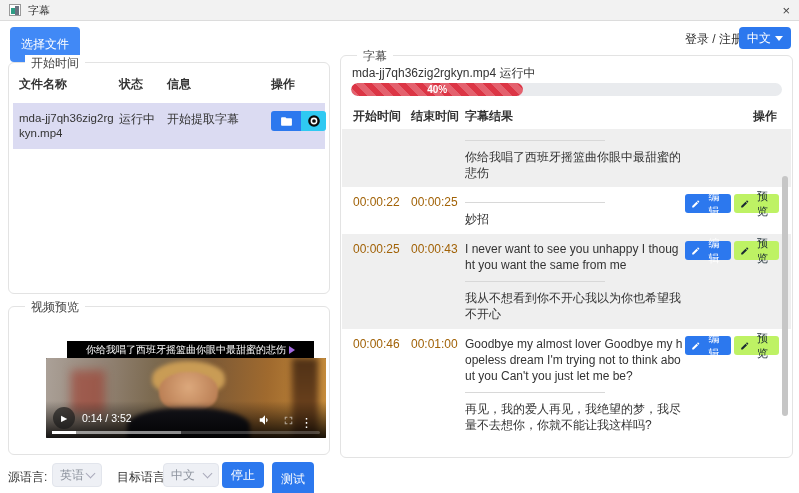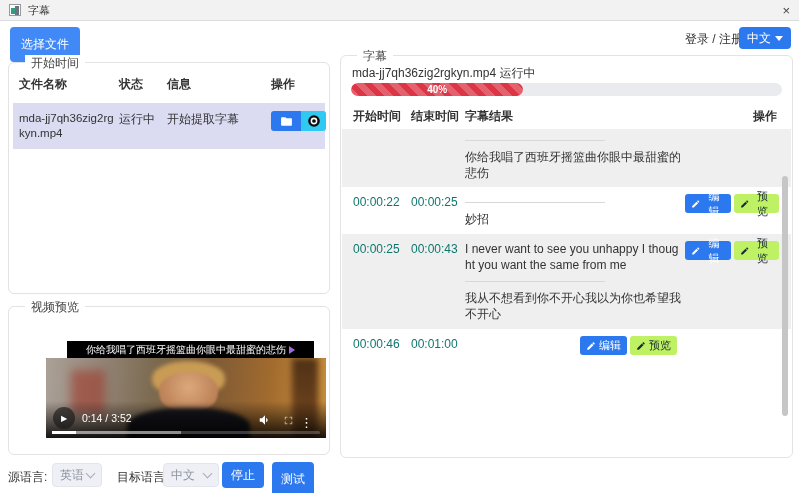--- a/index.html
+++ b/index.html
@@ -79,21 +79,21 @@
   .progress .fill { height:100%; background:#dc3545; border-radius:7px;
     background-image:repeating-linear-gradient(45deg,rgba(255,255,255,.22) 0 6px,transparent 6px 12px);
     display:flex; align-items:center; justify-content:center; color:#fff; font-size:10px; font-weight:bold; }
   .sub-header { position:absolute; left:1px; right:1px; top:45px; padding:7px 14px 7px 11px;
     display:grid; grid-template-columns:56px 52px 1fr 72px; column-gap:2px;
     font-weight:bold; font-size:12px; border-bottom:1px solid #e8e8e8; }
   .sub-header .h-ops { text-align:right; }
   .sub-rows { position:absolute; left:1px; right:1px; top:73px; bottom:2px; overflow:hidden; }
   .srow { display:grid; grid-template-columns:56px 52px 1fr 100px; column-gap:2px; padding:7px 6px 7px 11px; align-items:start; }
   .srow.gray { background:#efefef; }
-  .srow .time { font-size:12px; color:#0f766e; padding-top:1px; }
+  .srow .time { font-size:12px; color:#a16207; padding-top:1px; }
   .srow .orig { font-size:12px; line-height:16px; word-break:break-all; color:#333; }
   .srow .divider { width:140px; border-top:1px solid #d8d8d8; margin:8px 0; }
   .srow .trans { font-size:12px; line-height:16px; color:#333; }
   .srow.partial { padding-top:3px; padding-bottom:6px; }
   .srow .ops { display:flex; gap:3px; justify-content:flex-end; padding-right:6px; }
   .btn-edit, .btn-preview { height:19px; padding:0 6px; border:none; border-radius:3px; cursor:pointer;
     font-size:11px; font-family:inherit; display:inline-flex; align-items:center; gap:3px; }
   .btn-edit { background:#2c78ee; color:#fff; }
   .btn-preview { background:#bef264; color:#1b2b33; }
   .scroll-thumb { position:absolute; right:4px; top:120px; width:6px; height:240px; background:#c6c6c6; border-radius:3px; cursor:pointer; }
@@ -260,20 +260,25 @@
               <path d="M3 17.25V21h3.75L17.81 9.94l-3.75-3.75L3 17.25zM20.71 7.04a1 1 0 0 0 0-1.41l-2.34-2.34a1 1 0 0 0-1.41 0l-1.83 1.83 3.75 3.75 1.83-1.83z"></path>
             </svg>
           <span>预览</span>
         </button>
       </div>
     </div>
 
     <div class="srow">
       <span class="time">00:00:46</span>
       <span class="time">00:01:00</span>
+      <div>
+        <div class="orig">Goodbye my almost lover Goodbye my hopeless dream I'm trying not to think about you Can't you just let me be?</div>
+        <div class="divider"></div>
+        <div class="trans">再见，我的爱人再见，我绝望的梦，我尽量不去想你，你就不能让我这样吗?</div>
+      </div>
       <div class="ops">
         <button class="btn-edit">
           <svg width="10" height="10" viewBox="0 0 24 24" fill="currentColor">
               <path d="M3 17.25V21h3.75L17.81 9.94l-3.75-3.75L3 17.25zM20.71 7.04a1 1 0 0 0 0-1.41l-2.34-2.34a1 1 0 0 0-1.41 0l-1.83 1.83 3.75 3.75 1.83-1.83z"></path>
             </svg>
           <span>编辑</span>
         </button>
         <button class="btn-preview">
           <svg width="10" height="10" viewBox="0 0 24 24" fill="currentColor">
               <path d="M3 17.25V21h3.75L17.81 9.94l-3.75-3.75L3 17.25zM20.71 7.04a1 1 0 0 0 0-1.41l-2.34-2.34a1 1 0 0 0-1.41 0l-1.83 1.83 3.75 3.75 1.83-1.83z"></path>

